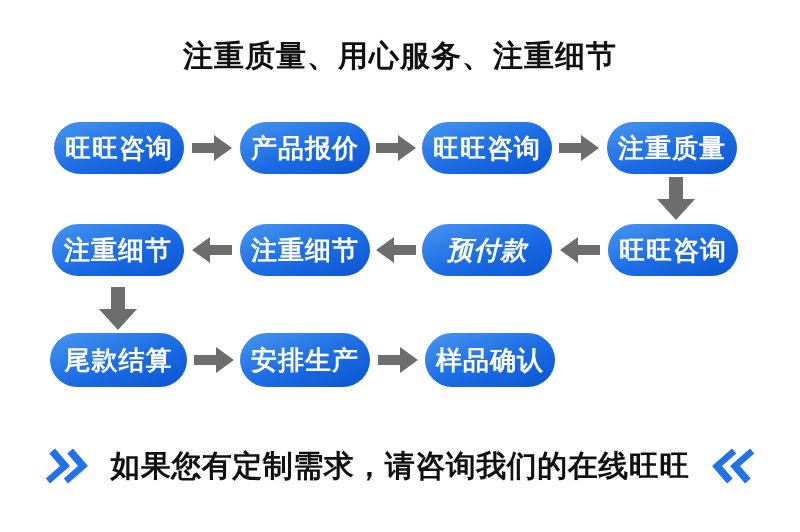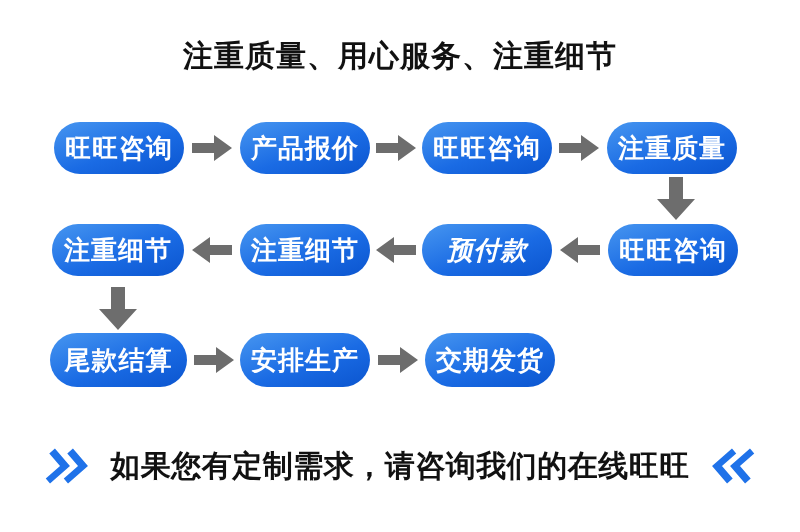--- a/index.html
+++ b/index.html
@@ -82,21 +82,21 @@
     </svg>
 
   <div class="pill tall" style="left:50px;top:333px;width:137px;">尾款结算</div>
   <svg class="arrow" style="left:194px;top:347px;" width="40" height="26" viewBox="0 0 40 26">
       <polygon points="0,8 22,8 22,0 40,13 22,26 22,18 0,18"></polygon>
     </svg>
   <div class="pill tall" style="left:240px;top:333px;width:130px;">安排生产</div>
   <svg class="arrow" style="left:378px;top:347px;" width="40" height="26" viewBox="0 0 40 26">
       <polygon points="0,8 22,8 22,0 40,13 22,26 22,18 0,18"></polygon>
     </svg>
-  <div class="pill tall" style="left:425px;top:333px;width:130px;">交期发货</div>
+  <div class="pill tall" style="left:425px;top:333px;width:130px;">样品确认</div>
 
   <div class="footer">
     <svg class="chev" width="44" height="38" viewBox="0 0 44 36">
       <polyline points="4,3 19,18 4,33"></polyline>
       <polyline points="22,3 37,18 22,33"></polyline>
     </svg>
     <span class="footer-text">如果您有定制需求，请咨询我们的在线旺旺</span>
     <svg class="chev" width="44" height="38" viewBox="0 0 44 36">
       <polyline points="22,3 7,18 22,33"></polyline>
       <polyline points="40,3 25,18 40,33"></polyline>

